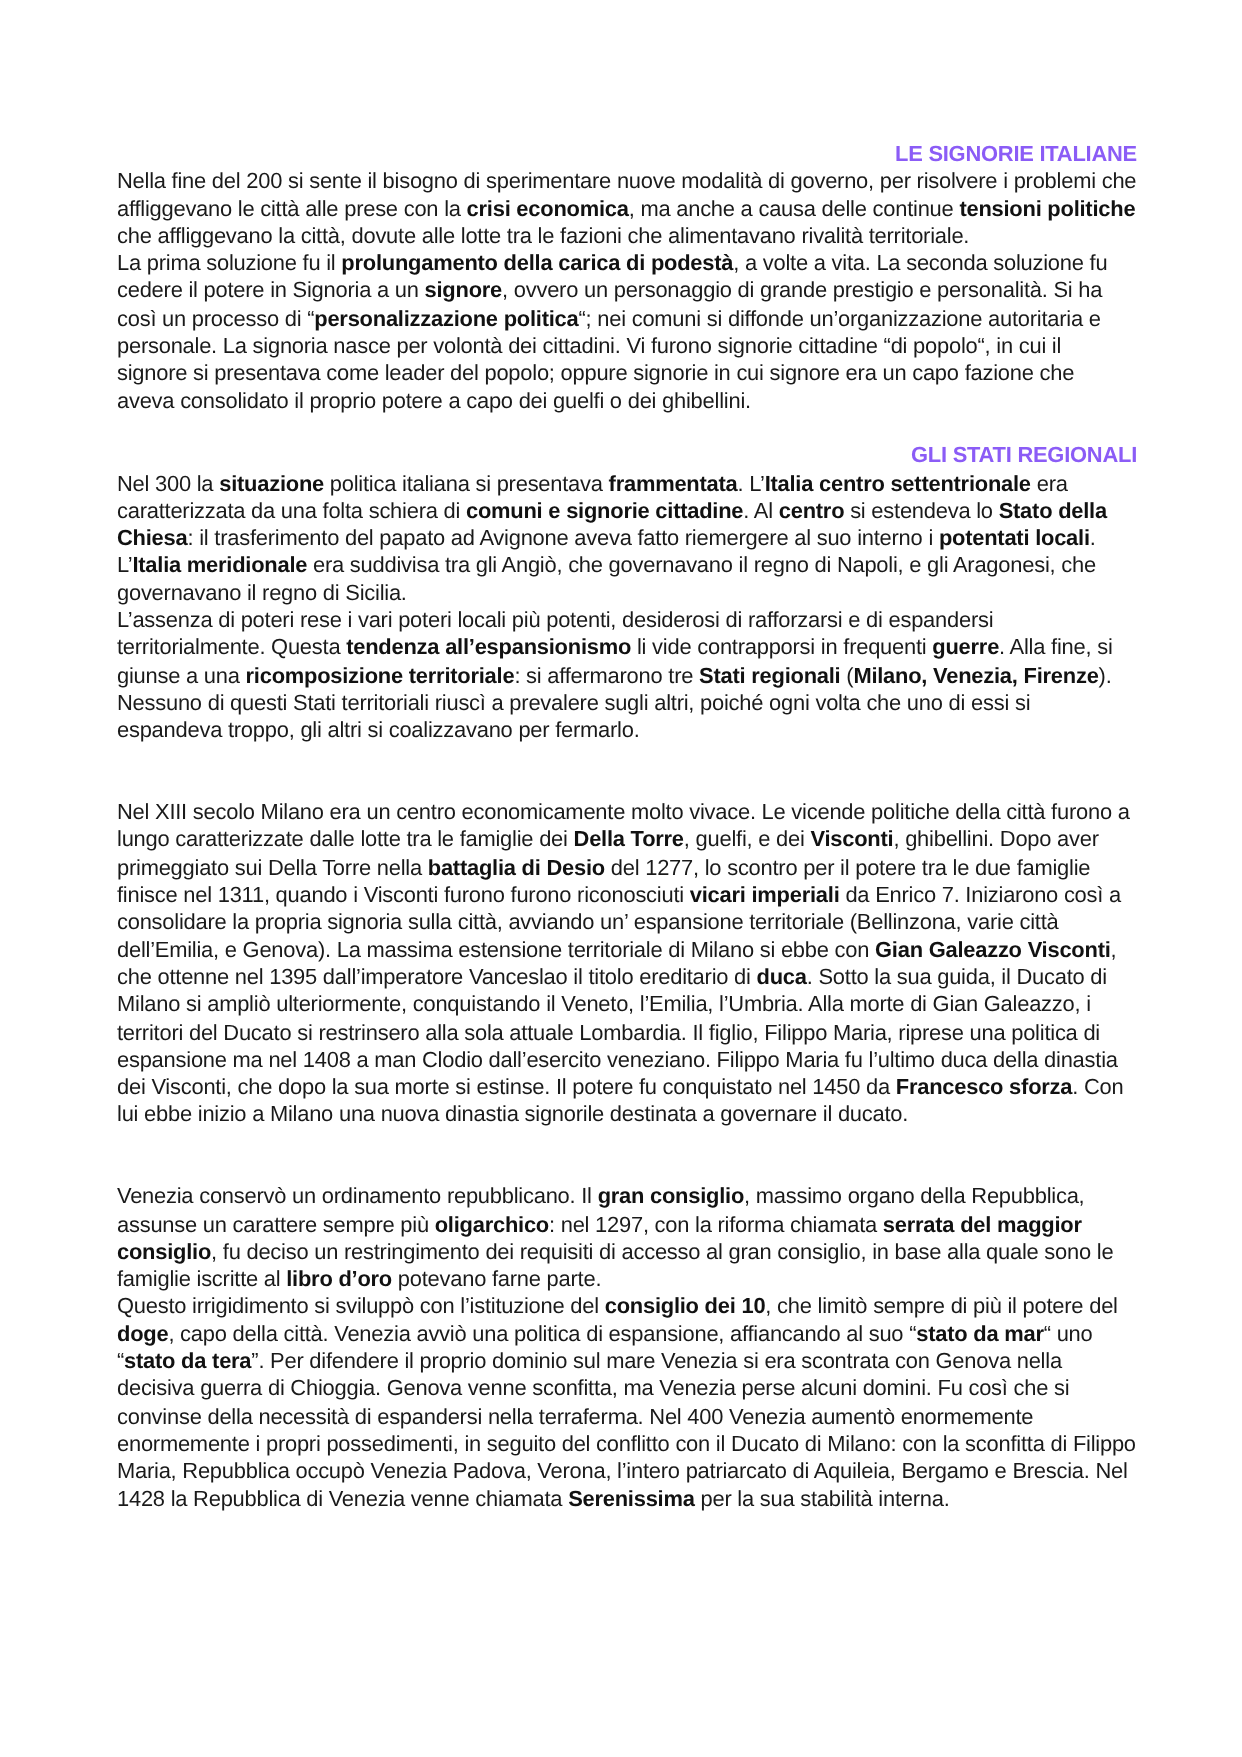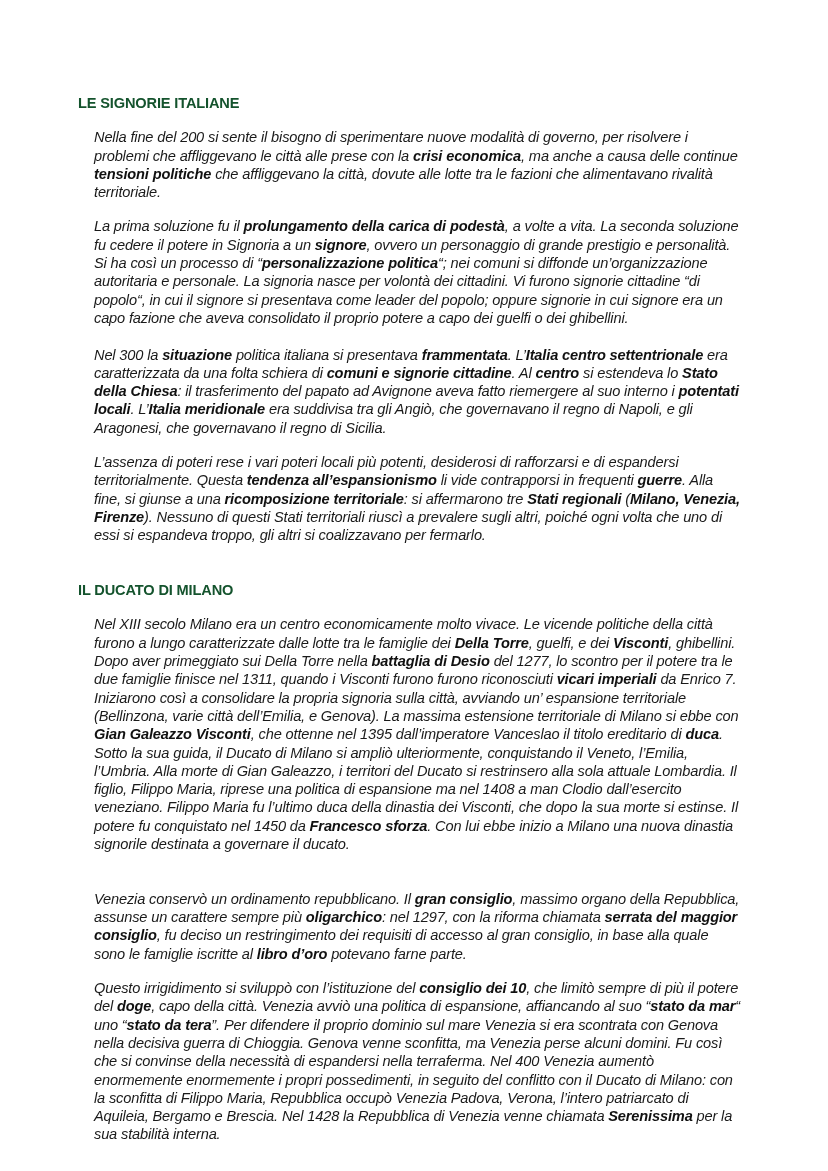--- a/index.html
+++ b/index.html
@@ -29,46 +29,46 @@
       padding: 0;
     }
     .section + .section { margin-top: 18.3px; }
     .section.gap2 { margin-top: 36.6px; }
     h2.heading {
       font-size: 14.6px;
       line-height: 18.3px;
       font-weight: bold;
       margin: 0;
       padding: 0;
-      color: #14532d;
+      color: #8b5cf6;
+      text-align: right;
     }
     p.para {
-      margin: 16px;
+      margin: 0;
       padding: 0;
-      font-style: italic;
     }
     b { font-weight: bold; color: #111; }
   </style>
 </head>
 <body>
 
 <div class="page">
   <section class="section">
     <h2 class="heading">LE SIGNORIE ITALIANE</h2>
     <p class="para"><span>Nella fine del 200 si sente il bisogno di sperimentare nuove modalità di governo, per risolvere i problemi che affliggevano le città alle prese con la </span><b>crisi economica</b><span>,  ma anche a causa delle continue </span><b>tensioni politiche</b><span> che affliggevano la città, dovute alle lotte tra le fazioni che alimentavano rivalità territoriale.</span></p>
     <p class="para"><span>La prima  soluzione fu il </span><b>prolungamento della carica di podestà</b><span>, a volte a vita. La seconda soluzione fu cedere il potere in Signoria a un </span><b>signore</b><span>, ovvero un  personaggio di grande prestigio e personalità. Si ha così un processo di “</span><b>personalizzazione politica</b><span>“; nei comuni si diffonde un’organizzazione autoritaria e personale. La signoria nasce per volontà dei cittadini. Vi furono signorie cittadine “di popolo“, in cui il signore si presentava come leader del popolo; oppure signorie in cui signore era un capo fazione che aveva consolidato il proprio potere a capo dei guelfi o dei ghibellini.</span></p>
   </section>
 
   <section class="section">
+    <h2 class="heading">GLI STATI REGIONALI</h2>
     <p class="para"><span>Nel 300 la </span><b>situazione</b><span> politica italiana si presentava </span><b>frammentata</b><span>. L’</span><b>Italia centro settentrionale</b><span> era caratterizzata da una folta schiera di </span><b>comuni e signorie cittadine</b><span>. Al </span><b>centro</b><span> si estendeva lo </span><b>Stato della Chiesa</b><span>: il trasferimento del papato ad Avignone aveva fatto riemergere al suo interno i </span><b>potentati locali</b><span>. L’</span><b>Italia meridionale</b><span> era suddivisa tra gli Angiò, che governavano il regno di Napoli, e gli Aragonesi, che governavano il regno di Sicilia.</span></p>
     <p class="para"><span>L’assenza di poteri rese i vari poteri locali più potenti, desiderosi di rafforzarsi e di espandersi territorialmente. Questa </span><b>tendenza all’espansionismo</b><span> li vide contrapporsi in frequenti </span><b>guerre</b><span>. Alla fine, si giunse a una </span><b>ricomposizione territoriale</b><span>: si affermarono tre </span><b>Stati regionali</b><span> (</span><b>Milano, Venezia, Firenze</b><span>). Nessuno di questi Stati territoriali riuscì a prevalere sugli altri, poiché ogni volta che uno di essi si espandeva troppo, gli altri si coalizzavano per fermarlo.</span></p>
   </section>
 
   <section class="section gap2">
-    <h2 class="heading">IL DUCATO DI MILANO</h2>
     <p class="para"><span>Nel XIII secolo Milano era un centro economicamente molto vivace. Le vicende politiche della città furono a lungo caratterizzate dalle lotte tra le famiglie dei </span><b>Della Torre</b><span>, guelfi, e dei </span><b>Visconti</b><span>, ghibellini. Dopo aver primeggiato sui Della Torre nella </span><b>battaglia di Desio</b><span> del 1277, lo scontro per il potere tra le due famiglie finisce nel 1311, quando i Visconti furono furono riconosciuti </span><b>vicari imperiali</b><span> da Enrico 7. Iniziarono così a consolidare la propria signoria sulla città, avviando un’ espansione territoriale (Bellinzona, varie città dell’Emilia, e Genova). La massima estensione territoriale di Milano si ebbe con </span><b>Gian Galeazzo Visconti</b><span>, che ottenne nel 1395 dall’imperatore Vanceslao il titolo ereditario di </span><b>duca</b><span>. Sotto la sua guida, il Ducato di Milano si ampliò ulteriormente, conquistando il Veneto, l’Emilia, l’Umbria. Alla morte di Gian Galeazzo, i territori del Ducato si restrinsero alla sola attuale Lombardia. Il figlio, Filippo Maria, riprese una politica di espansione ma nel 1408 a man Clodio dall’esercito veneziano. Filippo Maria fu l’ultimo duca della dinastia dei Visconti, che dopo la sua morte si estinse. Il potere fu conquistato nel 1450 da </span><b>Francesco sforza</b><span>. Con lui ebbe inizio a Milano una nuova dinastia signorile destinata a governare il ducato.</span></p>
   </section>
 
   <section class="section gap2">
     <p class="para"><span>Venezia conservò un ordinamento repubblicano. Il </span><b>gran consiglio</b><span>, massimo organo della Repubblica, assunse un carattere sempre più </span><b>oligarchico</b><span>: nel 1297, con la riforma chiamata </span><b>serrata del maggior consiglio</b><span>, fu deciso un restringimento dei requisiti di accesso al gran consiglio, in base alla quale sono le famiglie iscritte al </span><b>libro d’oro</b><span> potevano farne parte.</span></p>
     <p class="para"><span>Questo irrigidimento si sviluppò con l’istituzione del </span><b>consiglio dei 10</b><span>, che limitò sempre di più il potere del </span><b>doge</b><span>, capo della città. Venezia avviò una politica di espansione, affiancando al suo “</span><b>stato da mar</b><span>“ uno “</span><b>stato da tera</b><span>”. Per difendere il proprio dominio sul mare Venezia si era scontrata con Genova nella decisiva guerra di Chioggia. Genova venne sconfitta, ma Venezia perse alcuni domini. Fu così che si convinse della necessità di espandersi nella terraferma. Nel 400 Venezia aumentò enormemente enormemente i propri possedimenti, in seguito del conflitto con il Ducato di Milano: con la sconfitta di Filippo Maria, Repubblica occupò Venezia Padova, Verona, l’intero patriarcato di Aquileia, Bergamo e Brescia. Nel 1428 la Repubblica di Venezia venne chiamata </span><b>Serenissima</b><span> per la sua stabilità interna.</span></p>
   </section>
 </div>
 
 </body></html>

